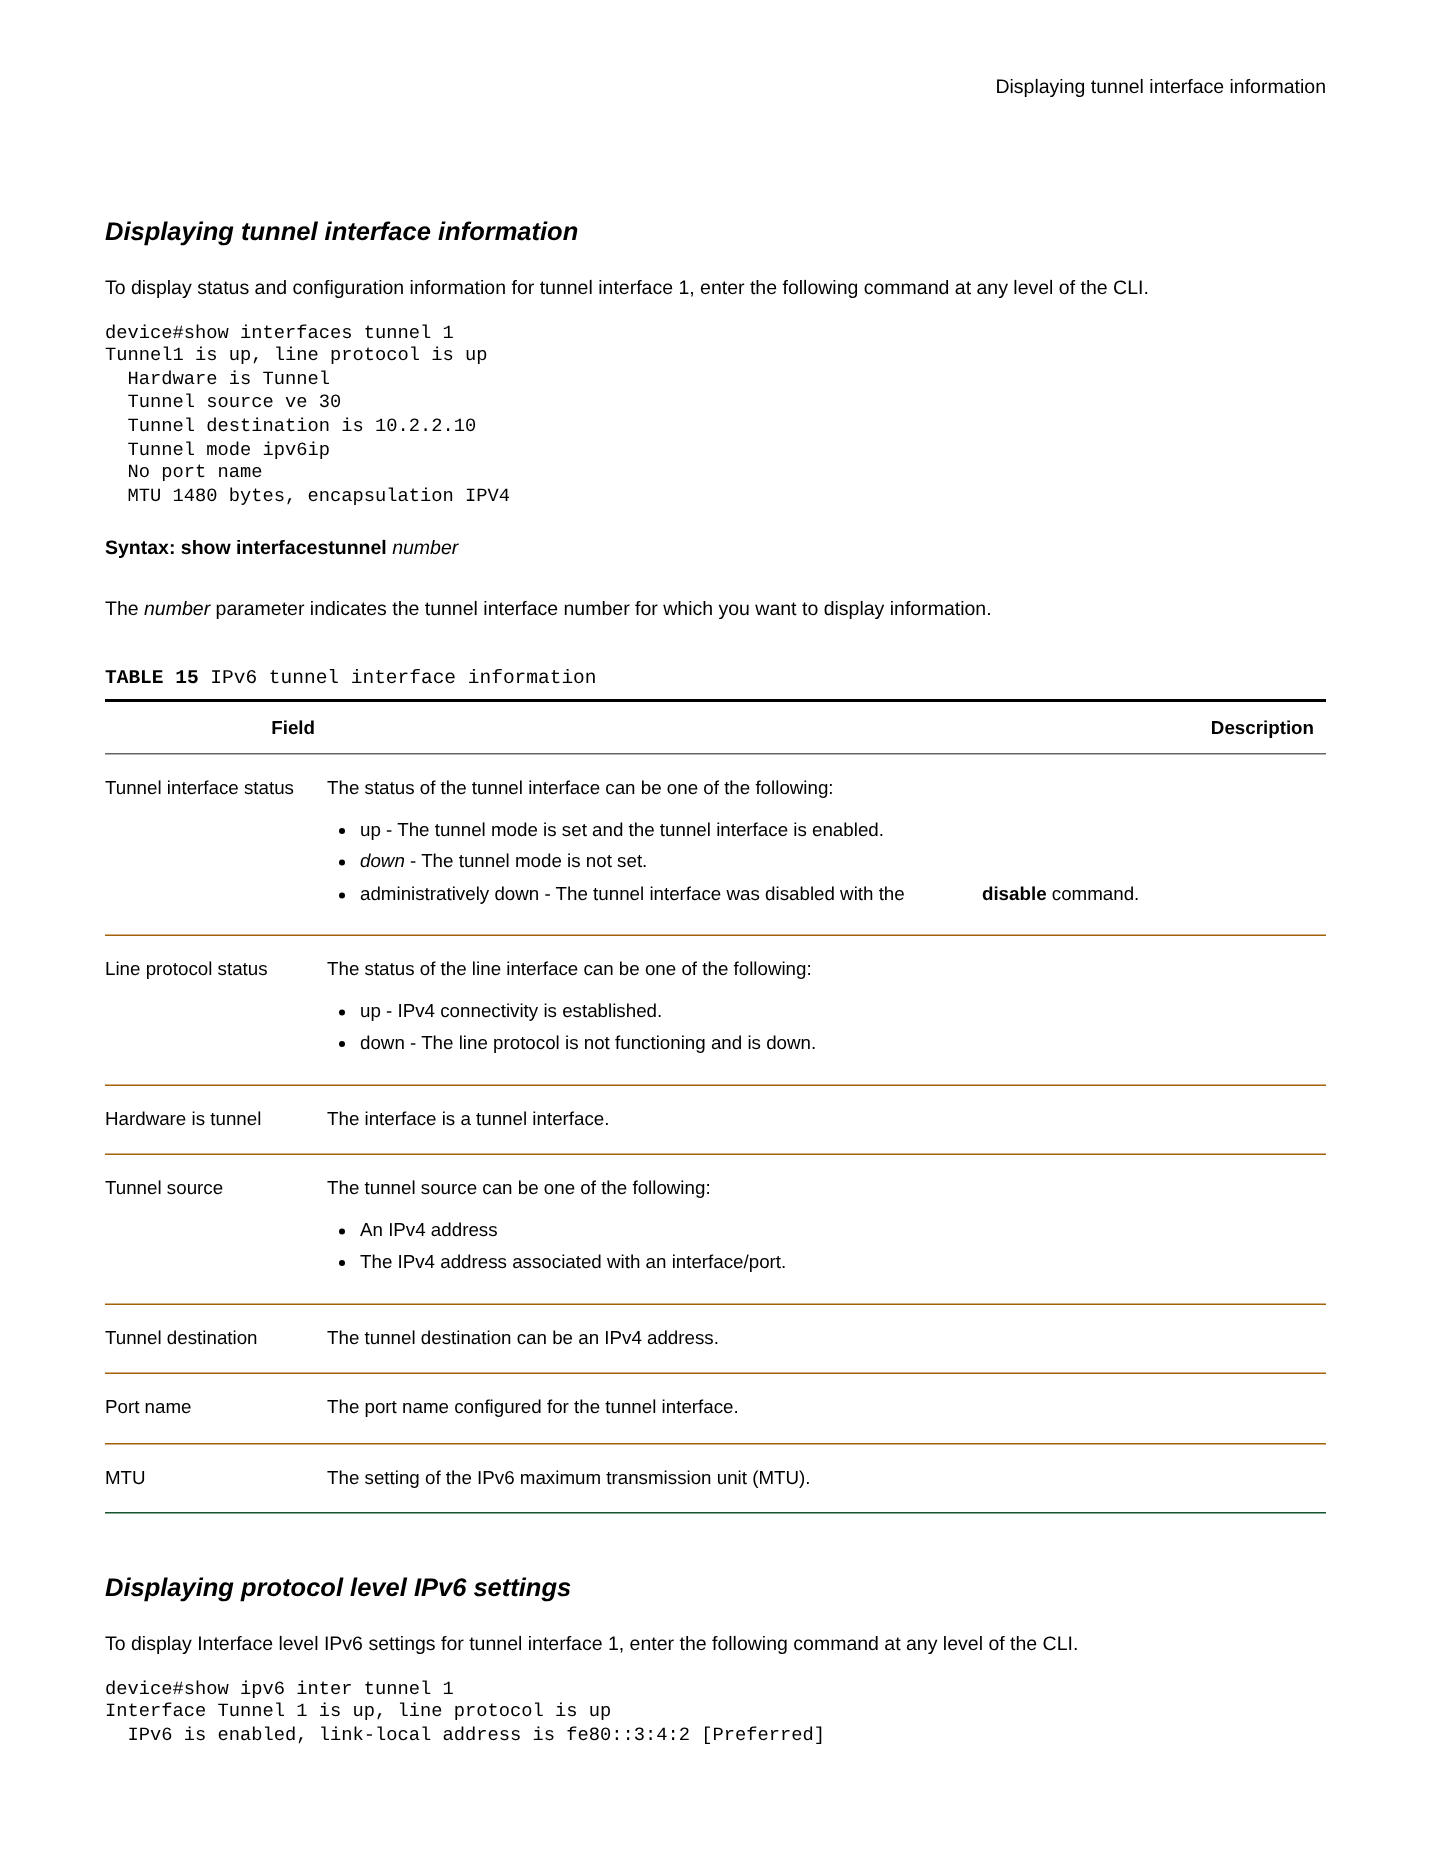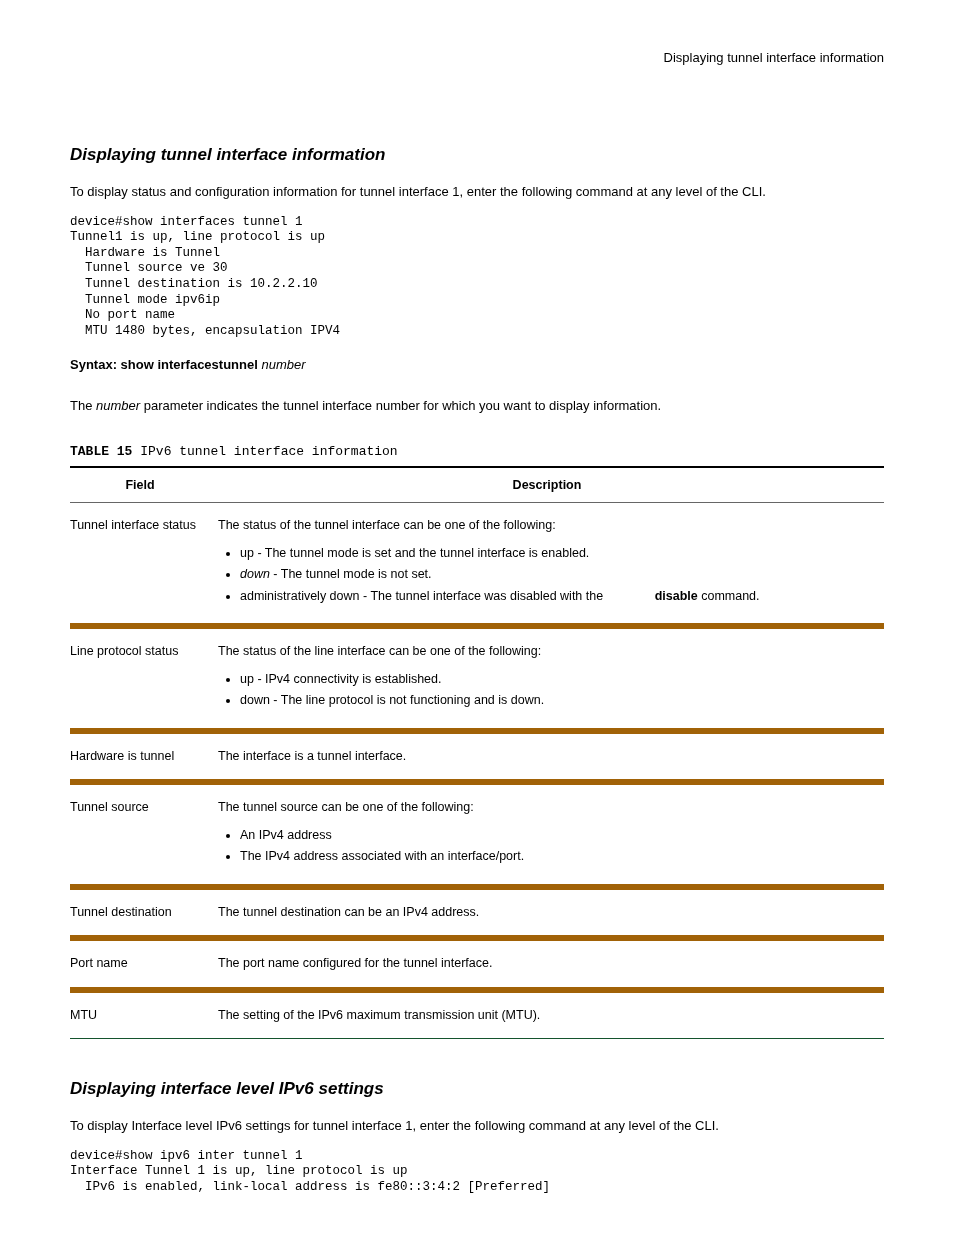--- a/index.html
+++ b/index.html
@@ -43,29 +43,29 @@
     font-family: Liberation Mono, monospace;
   }
   .table-title .lead { font-weight: bold; }
   table {
     width: 100%;
     border-collapse: collapse;
     font-size: 12.5px;
   }
   thead tr.topbar td { border-top: 2px solid #000; height:0; padding:0;}
   thead th {
-    text-align: center;
+    text-align: right;
     font-weight: bold;
     padding: 10px 8px 10px 0;
     border-bottom: 1px solid #666;
   }
   tbody td {
     vertical-align: top;
     padding: 14px 8px 14px 0;
-    border-bottom: 6px solid #a16207;
+    border-bottom: 1px solid #a16207;
     line-height: 1.4;
   }
   tbody tr:last-child td { border-bottom: 1px solid #14532d; }
   td.field { width: 140px; }
   ul.bullets {
     margin: 10px 0 0 0;
     padding-left: 22px;
   }
   ul.bullets li {
     margin-bottom: 4px;
@@ -156,17 +156,17 @@
       <td class="field">Port name</td>
       <td>The port name configured for the tunnel interface.</td>
     </tr>
     <tr>
       <td class="field">MTU</td>
       <td>The setting of the IPv6 maximum transmission unit (MTU).</td>
     </tr>
   </tbody>
 </table>
 
-<h2 style="margin-top:40px">Displaying interface level IPv6 settings</h2>
+<h2 style="margin-top:40px">Displaying protocol level IPv6 settings</h2>
 <p>To display Interface level IPv6 settings for tunnel interface 1, enter the following command at any level of the CLI.</p>
 <pre>device#show ipv6 inter tunnel 1
 Interface Tunnel 1 is up, line protocol is up
   IPv6 is enabled, link-local address is fe80::3:4:2 [Preferred]</pre>
 
 </body></html>

